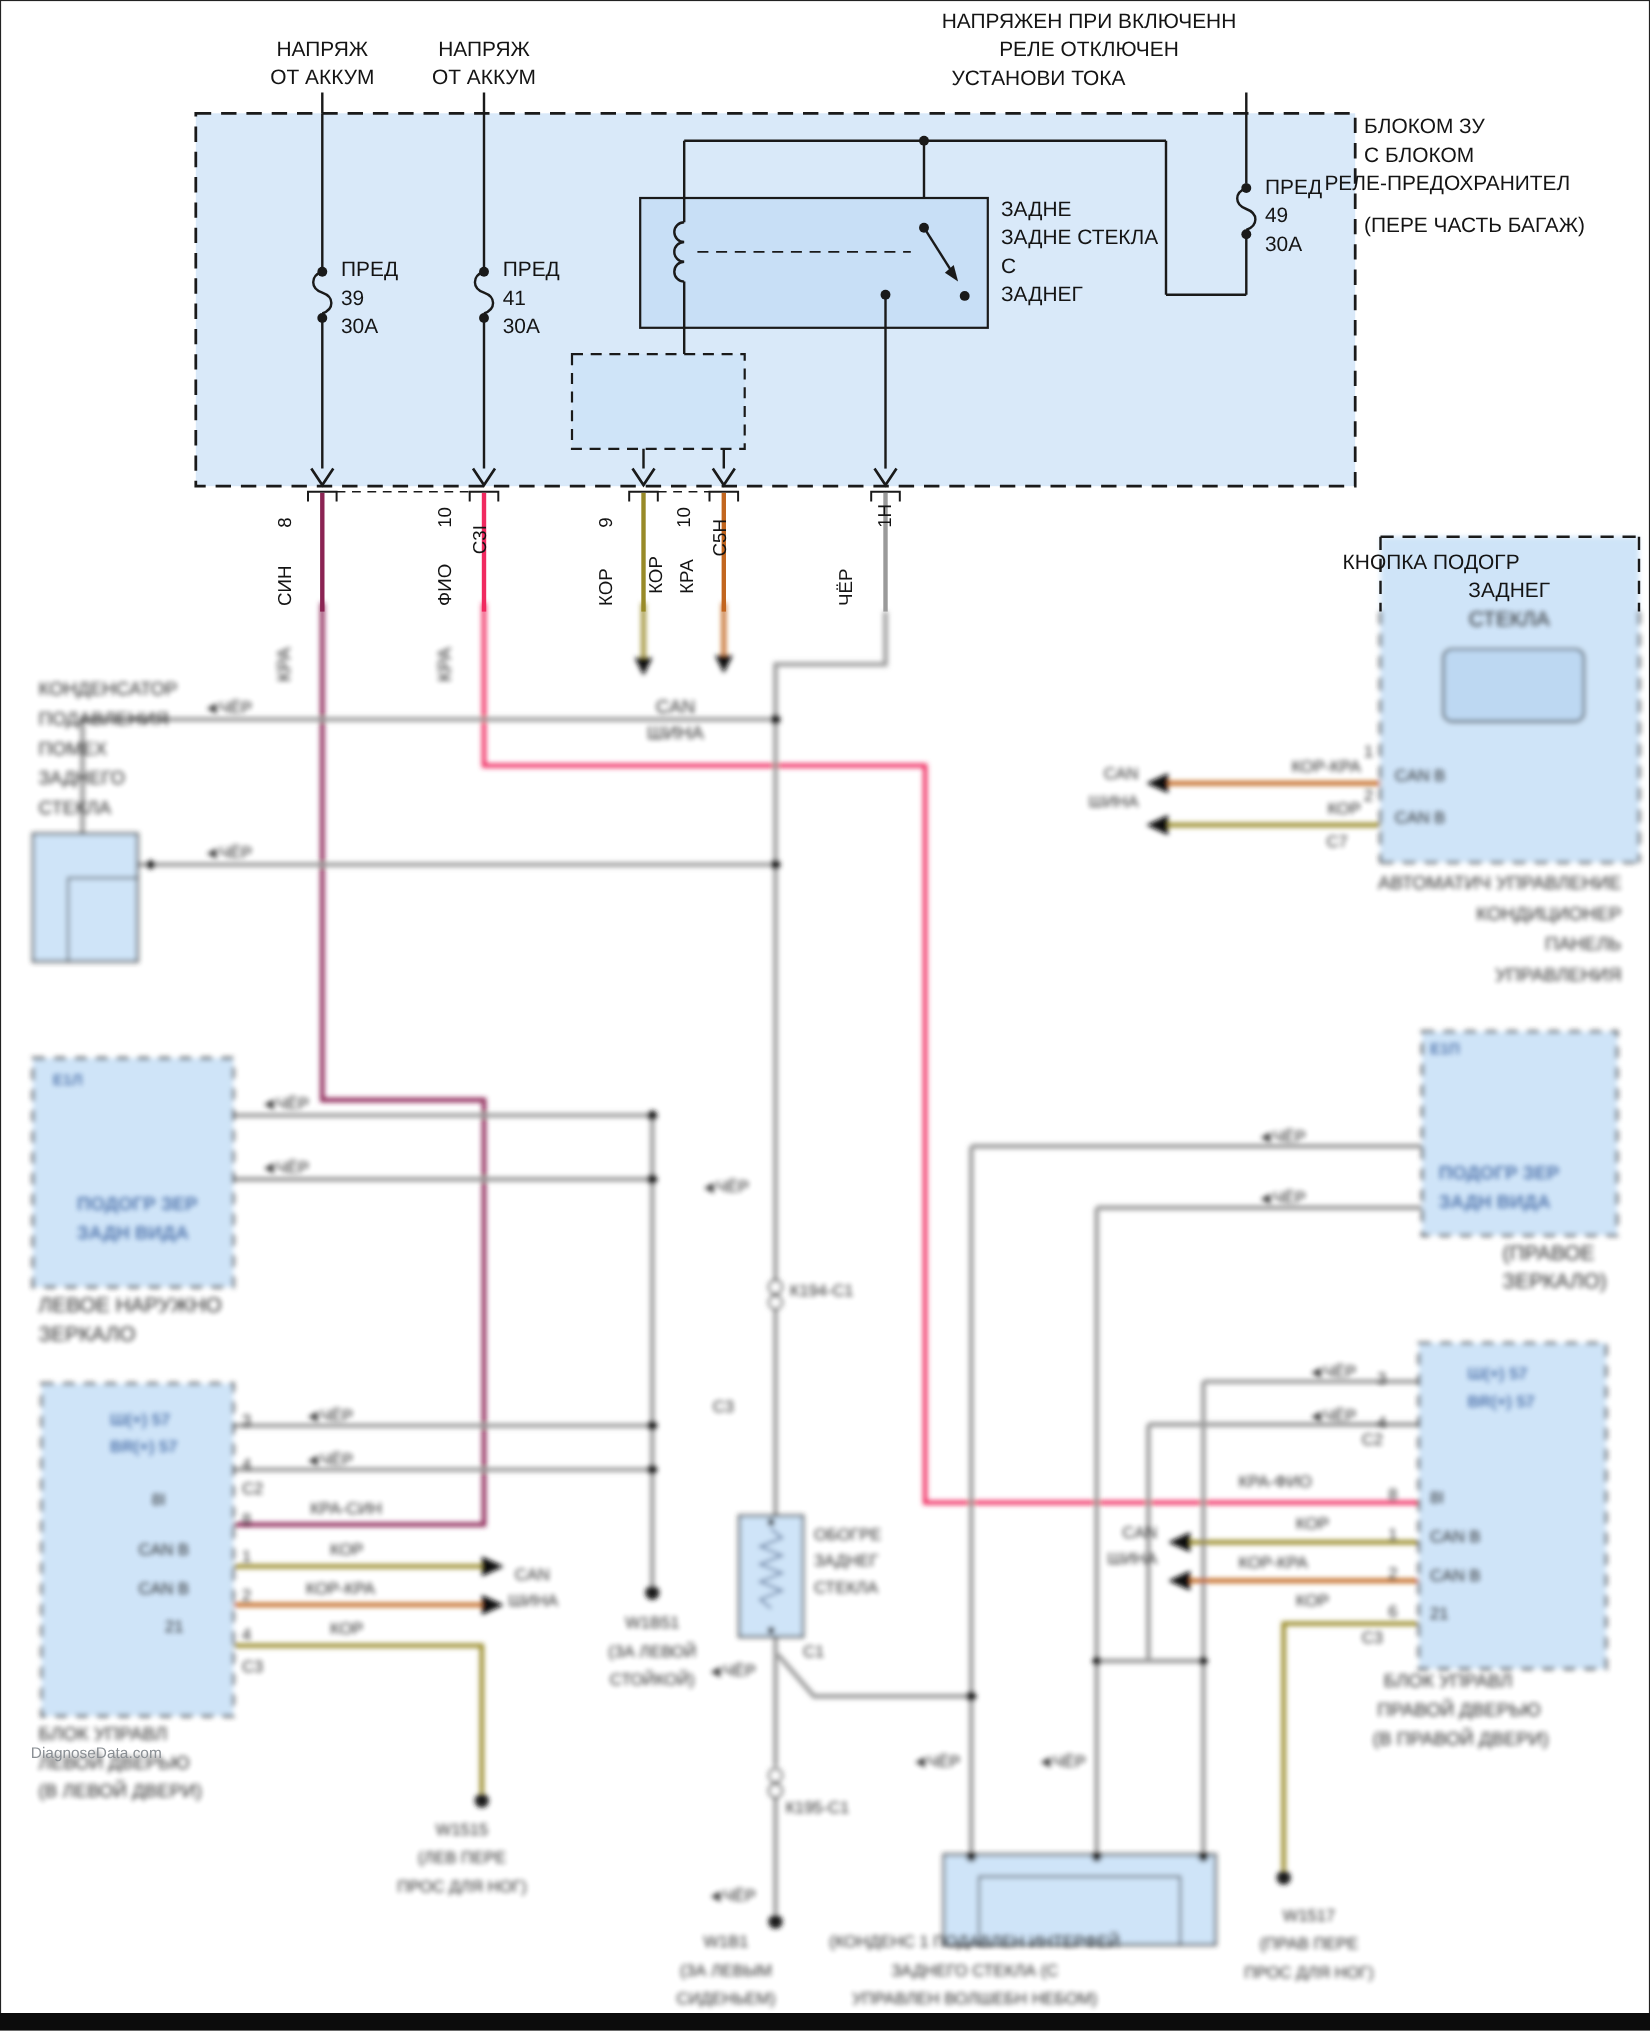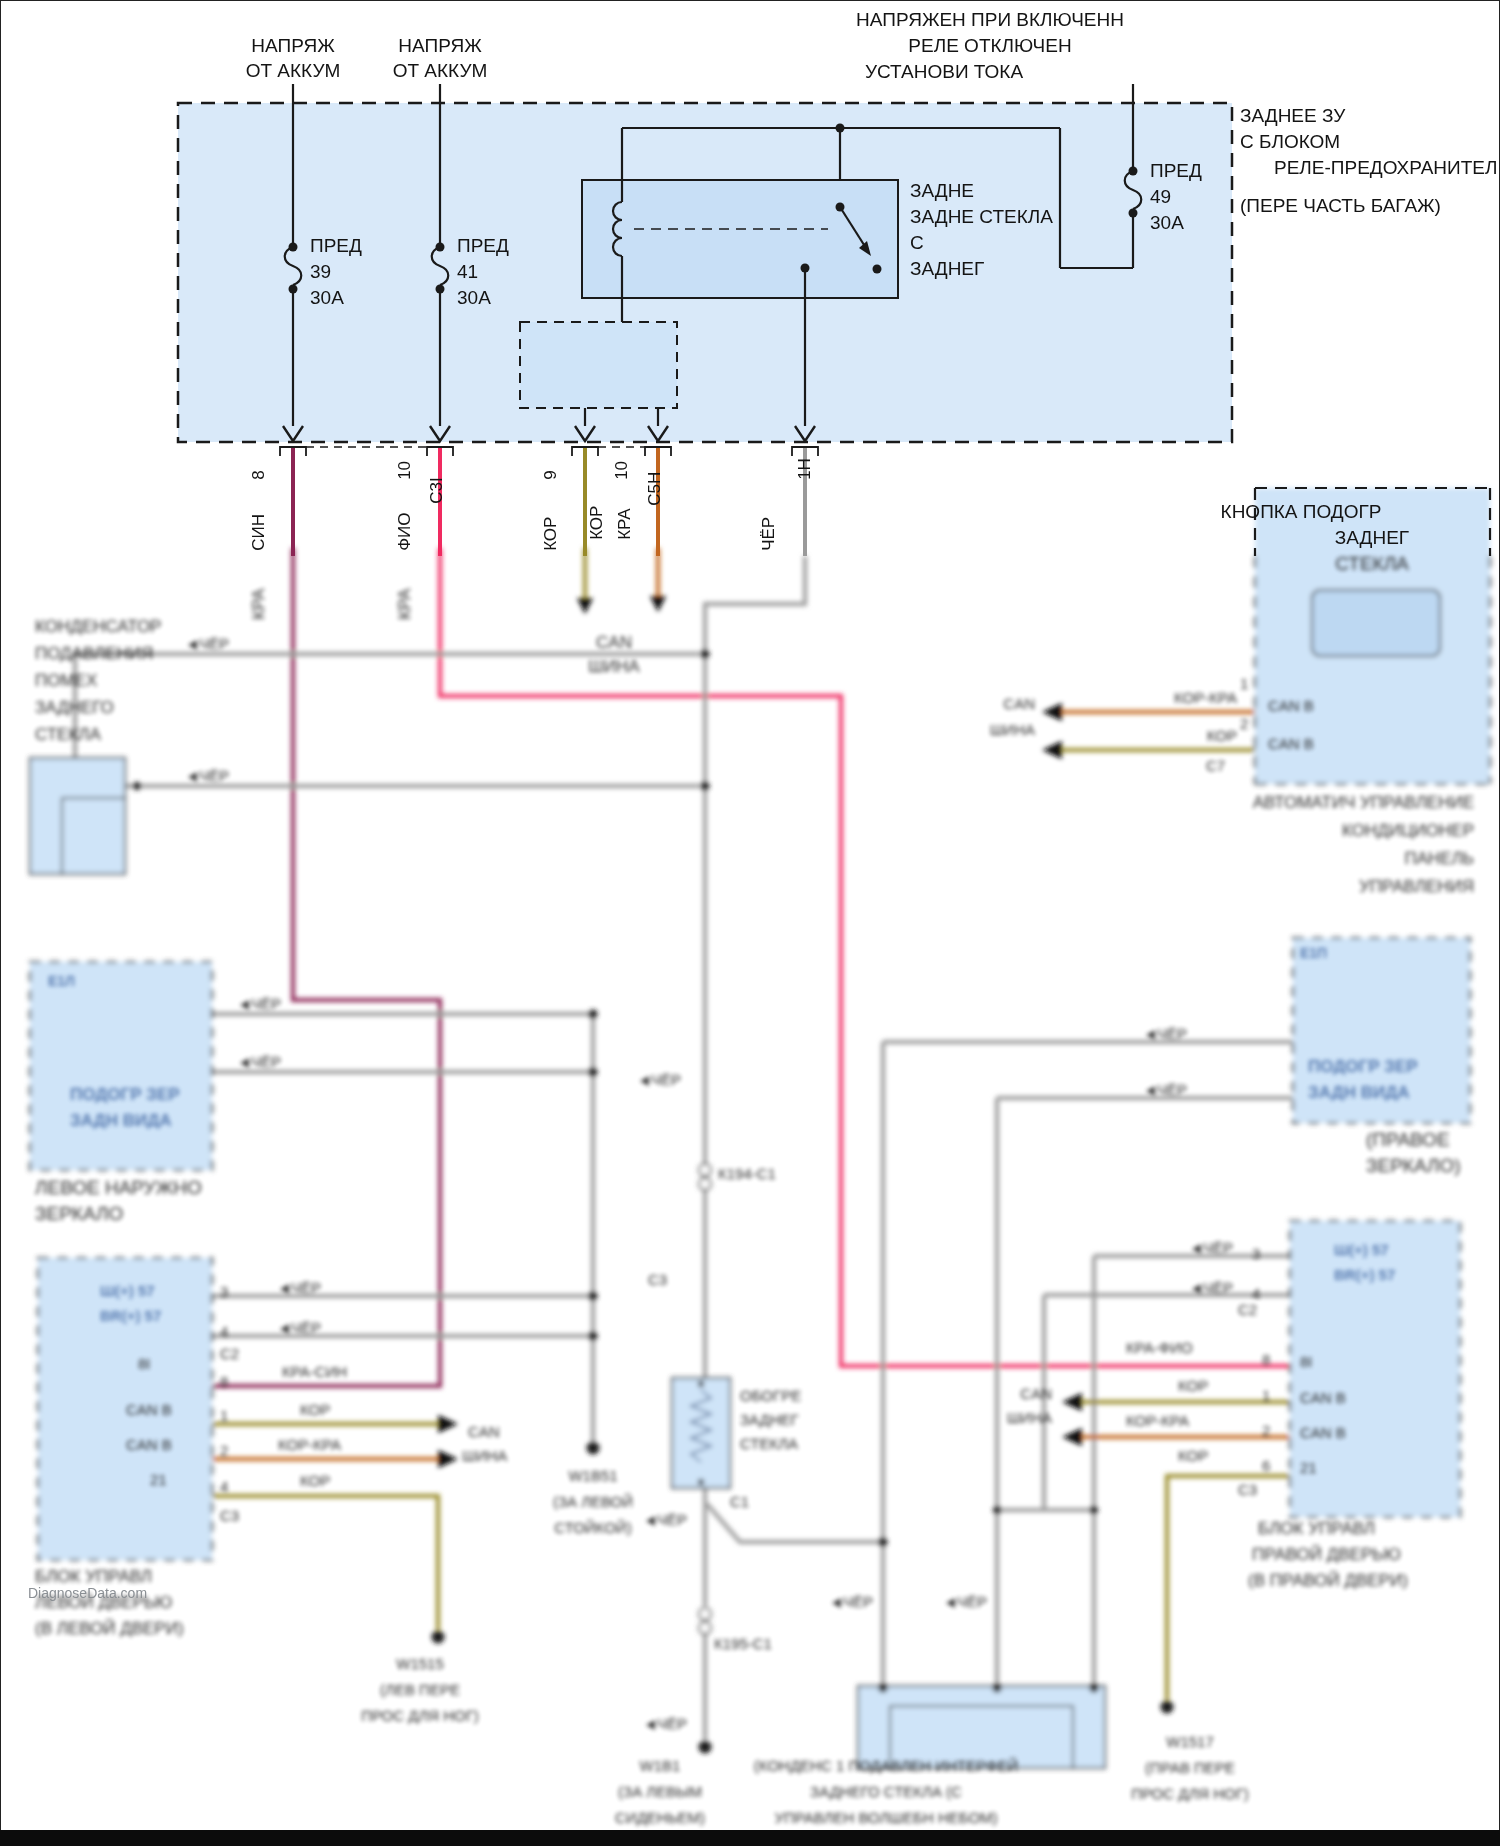--- a/index.html
+++ b/index.html
@@ -187,23 +187,23 @@
 <div class="lb" style="left:457px;top:236px">ПРЕД</div>
 <div class="lb" style="left:457px;top:262px">41</div>
 <div class="lb" style="left:457px;top:288px">30А</div>
 <div class="lb" style="left:1150px;top:161px">ПРЕД</div>
 <div class="lb" style="left:1150px;top:187px">49</div>
 <div class="lb" style="left:1150px;top:213px">30А</div>
 <div class="lb" style="left:910px;top:181px">ЗАДНЕ</div>
 <div class="lb" style="left:910px;top:207px">ЗАДНЕ СТЕКЛА</div>
 <div class="lb" style="left:910px;top:233px">С</div>
 <div class="lb" style="left:910px;top:259px">ЗАДНЕГ</div>
-<div class="lb" style="left:1240px;top:106px">ЗАДНЕЕ ЗУ</div>
+<div class="lb" style="left:1240px;top:106px">БЛОКОМ ЗУ</div>
 <div class="lb" style="left:1240px;top:132px">С БЛОКОМ</div>
-<div class="lb" style="left:1274px;top:158px">РЕЛЕ-ПРЕДОХРАНИТЕЛ</div>
+<div class="lb" style="left:1204px;top:158px">РЕЛЕ-ПРЕДОХРАНИТЕЛ</div>
 <div class="lb" style="left:1240px;top:196px">(ПЕРЕ ЧАСТЬ БАГАЖ)</div>
 <div class="lb ctr" style="left:1301px;top:502px">КНОПКА ПОДОГР</div>
 <div class="lb ctr" style="left:1372px;top:528px">ЗАДНЕГ</div>
 
 <div class="lb vt s17" style="left:268px;top:462px">8</div>
 <div class="lb vt s17" style="left:268px;top:533px">СИН</div>
 <div class="lb vt s17" style="left:414px;top:462px">10</div>
 <div class="lb vt s17" style="left:446px;top:486px">С3I</div>
 <div class="lb vt s17" style="left:414px;top:533px">ФИО</div>
 <div class="lb vt s17" style="left:560px;top:462px">9</div>

